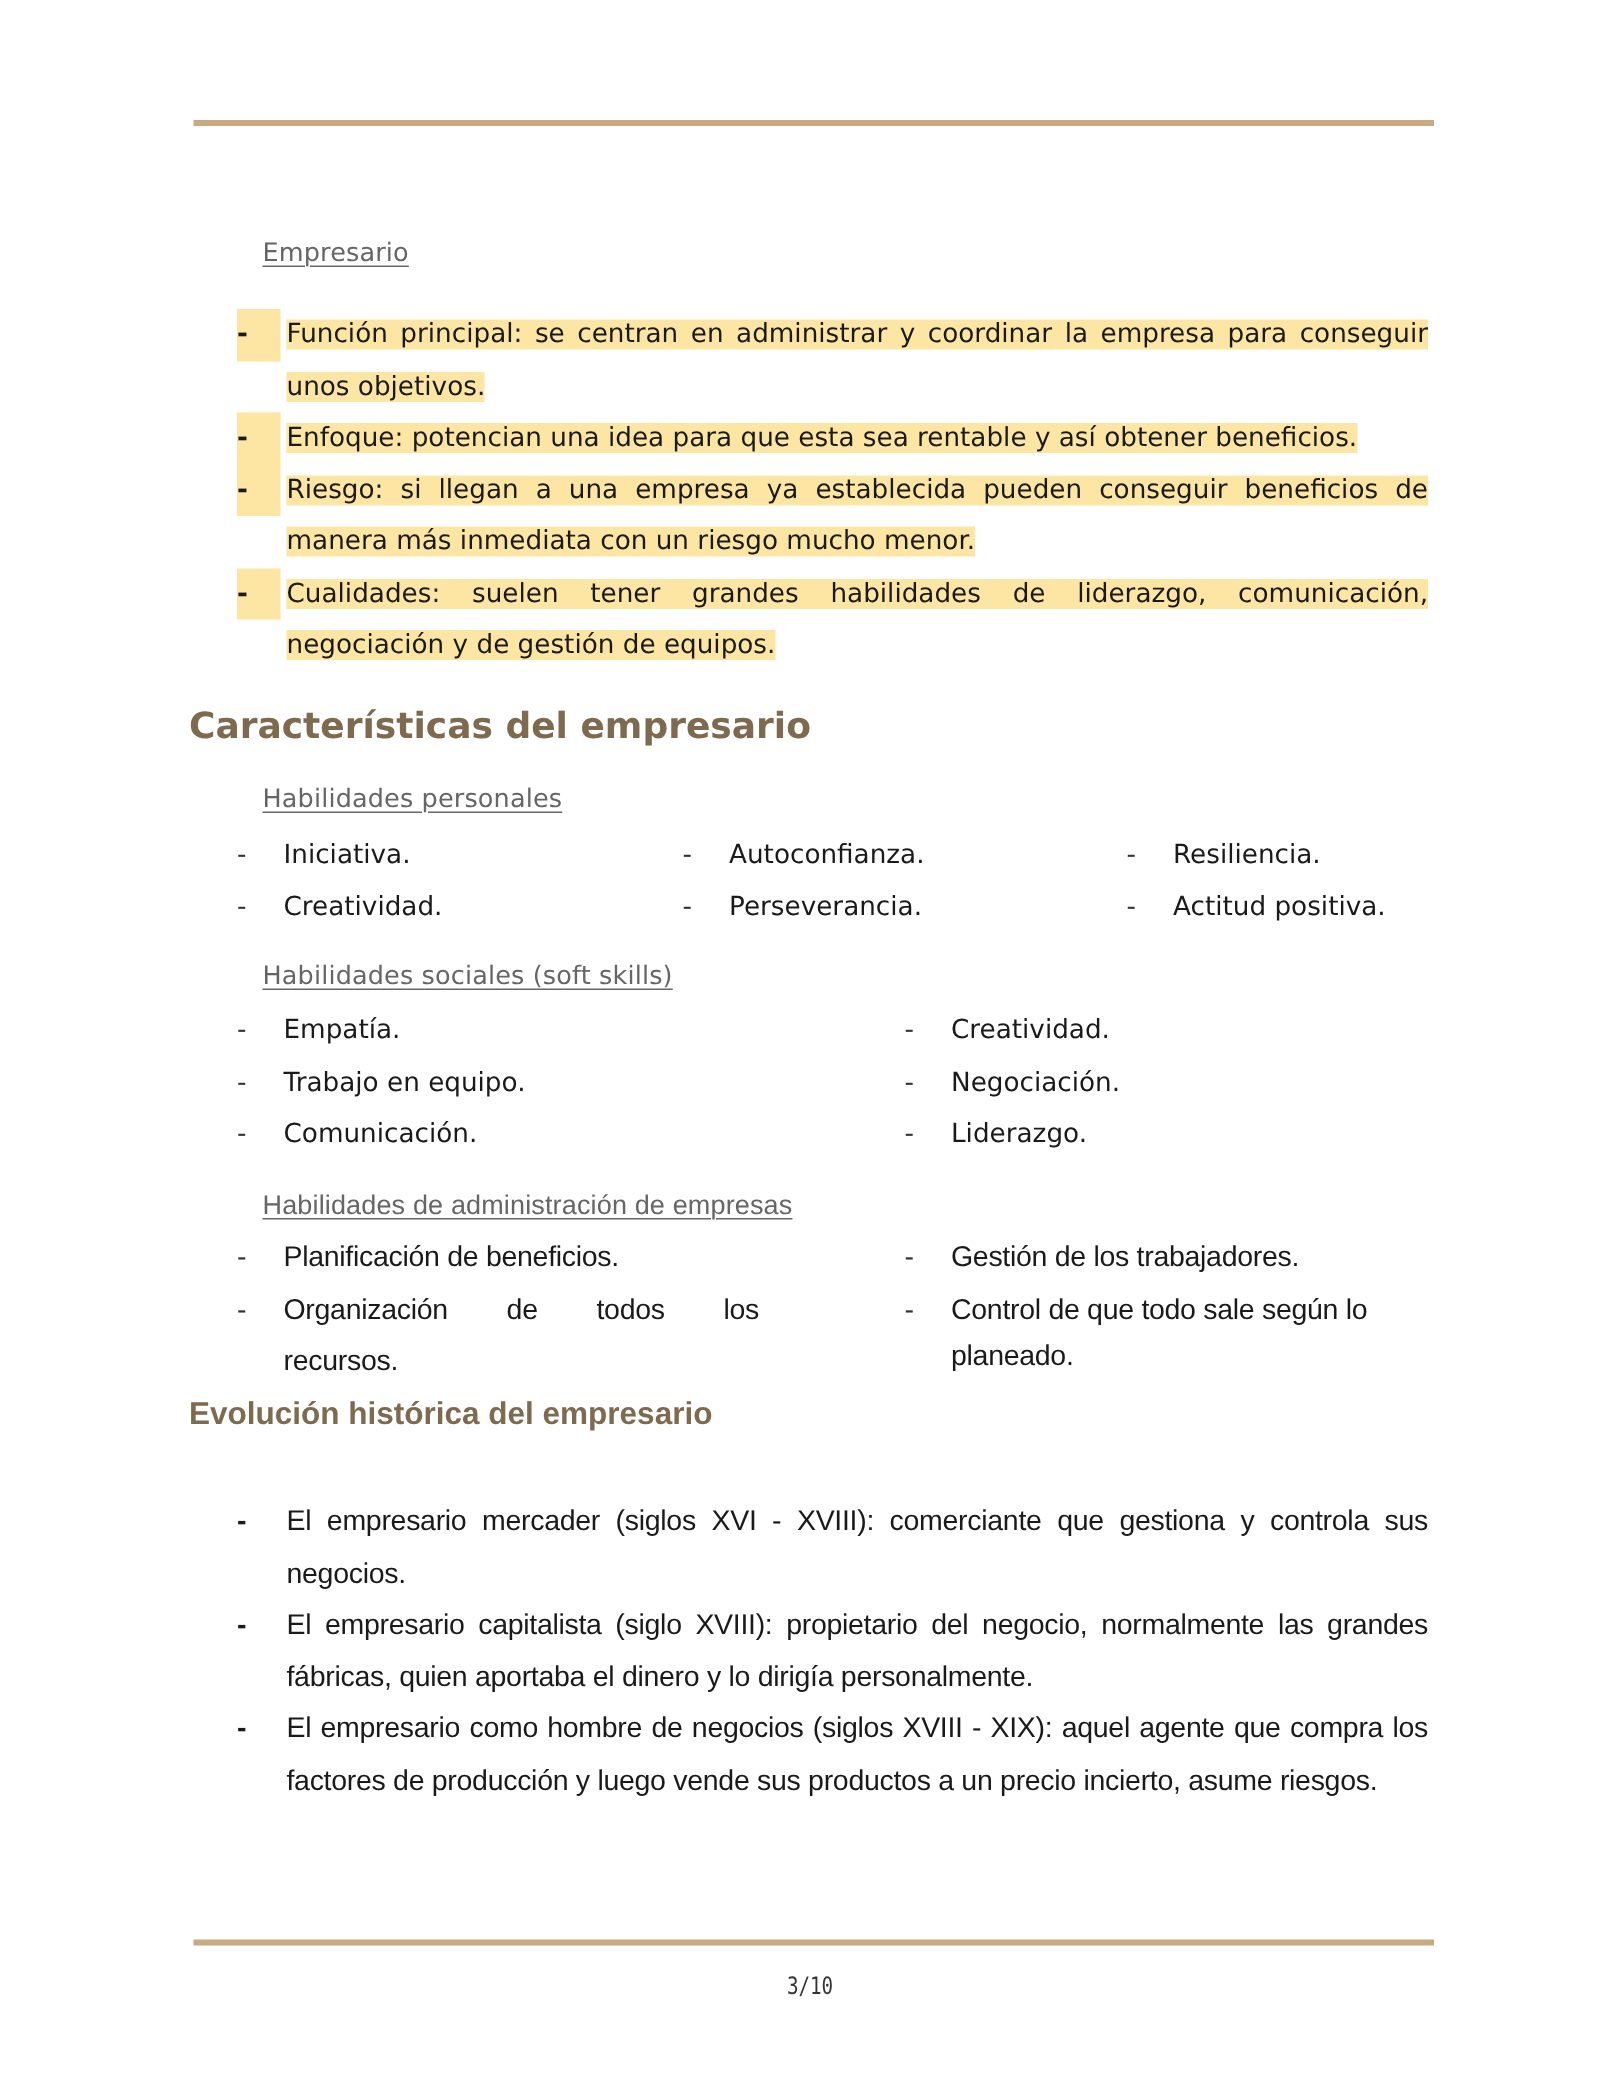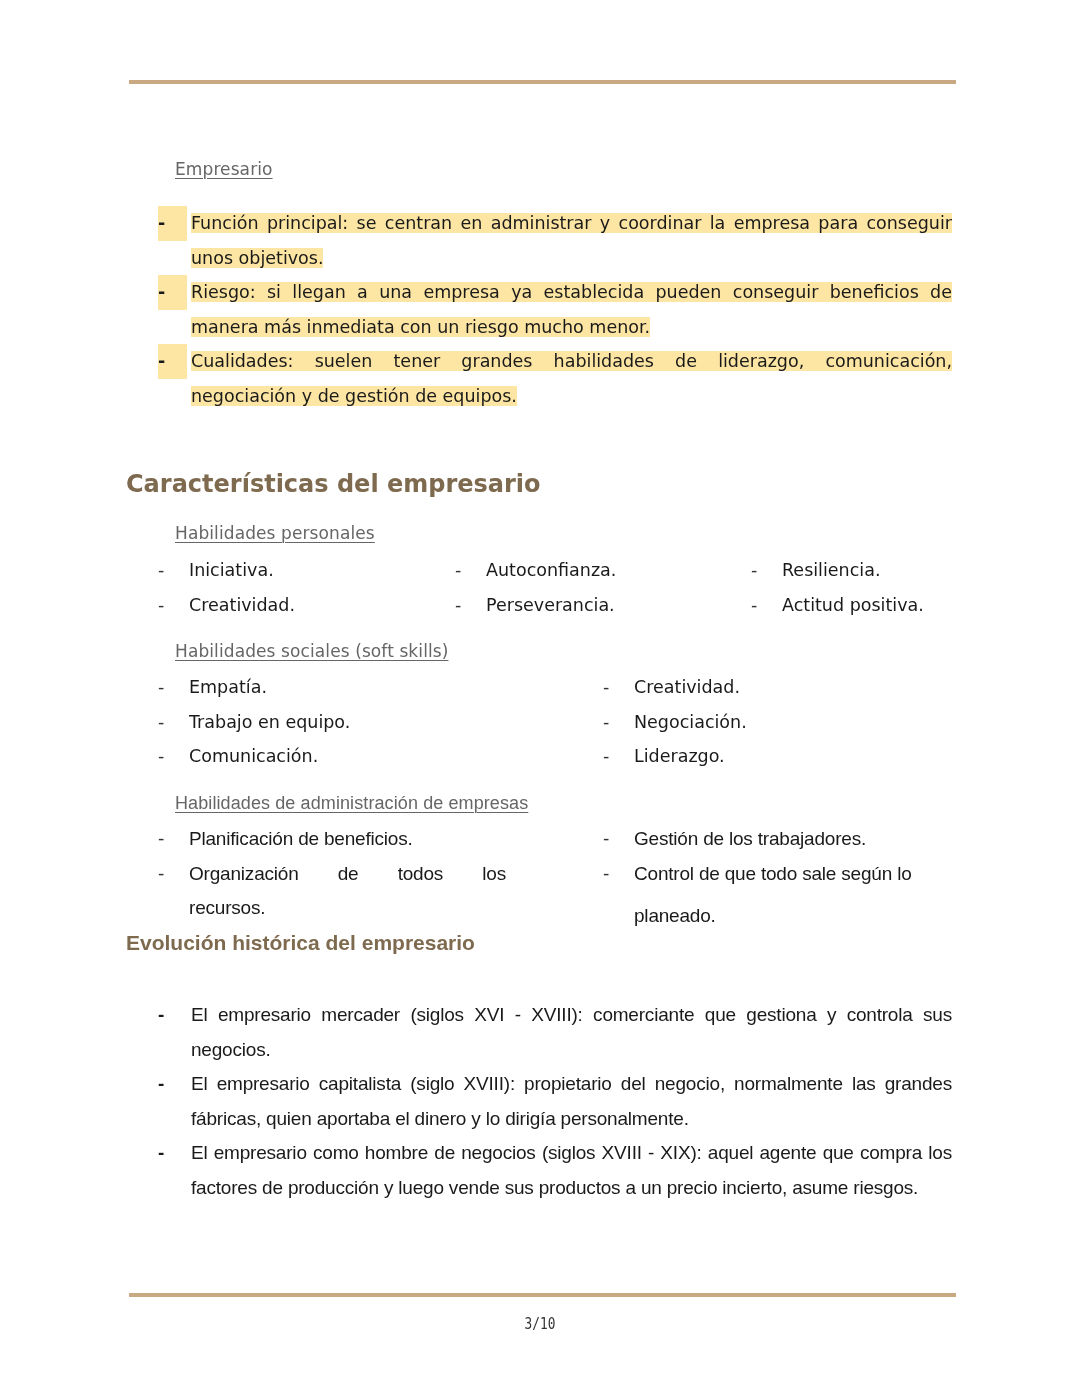--- a/index.html
+++ b/index.html
@@ -56,20 +56,21 @@
 
 <div class="subhead" style="top:159px;">Empresario</div>
 
 <ul class="list" style="top:206px;">
   <li class="item hl">
     <span class="dash bold">-</span>
     <span class="text"><span class="mark"><span class="bold">Función principal</span><span>: se centran en administrar y coordinar la empresa para conseguir unos objetivos.</span></span></span>
   </li>
   <li class="item hl">
     <span class="dash bold">-</span>
+    <span class="text"><span class="mark"><span class="bold">Enfoque</span><span>: potencian una idea para que esta sea rentable y así obtener beneficios.</span></span></span>
   </li>
   <li class="item hl">
     <span class="dash bold">-</span>
     <span class="text"><span class="mark"><span class="bold">Riesgo</span><span>: si llegan a una empresa ya establecida pueden conseguir beneficios de manera más inmediata con un riesgo mucho menor.</span></span></span>
   </li>
   <li class="item hl">
     <span class="dash bold">-</span>
     <span class="text"><span class="mark"><span class="bold">Cualidades</span><span>: suelen tener grandes habilidades de liderazgo, comunicación, negociación y de gestión de equipos.</span></span></span>
   </li>
 </ul>
@@ -143,21 +144,21 @@
     <span class="text just" style="width:317px;display:block;">Organización de todos los</span>
     <span class="text" style="top:34.5px;">recursos.</span>
   </div>
   <div class="col-item narrow-font" style="left:603px;top:0;">
     <span class="dash">-</span>
     <span class="text">Gestión de los trabajadores.</span>
   </div>
   <div class="col-item narrow-font" style="left:603px;top:34.5px;">
     <span class="dash">-</span>
     <span class="text">Control de que todo sale según lo</span>
-    <span class="text" style="top:42px;">planeado.</span>
+    <span class="text" style="top:31px;">planeado.</span>
   </div>
 </div>
 
 <div class="heading narrow" style="top:912px;margin-top:19px;">Evolución histórica del empresario</div>
 
 <ul class="list narrow-font" style="top:998px;">
   <li class="item narrow-font">
     <span class="dash bold">-</span>
     <span class="text"><span class="bold">El empresario mercader</span><span> (siglos XVI - XVIII): comerciante que gestiona y controla sus negocios.</span></span>
   </li>

